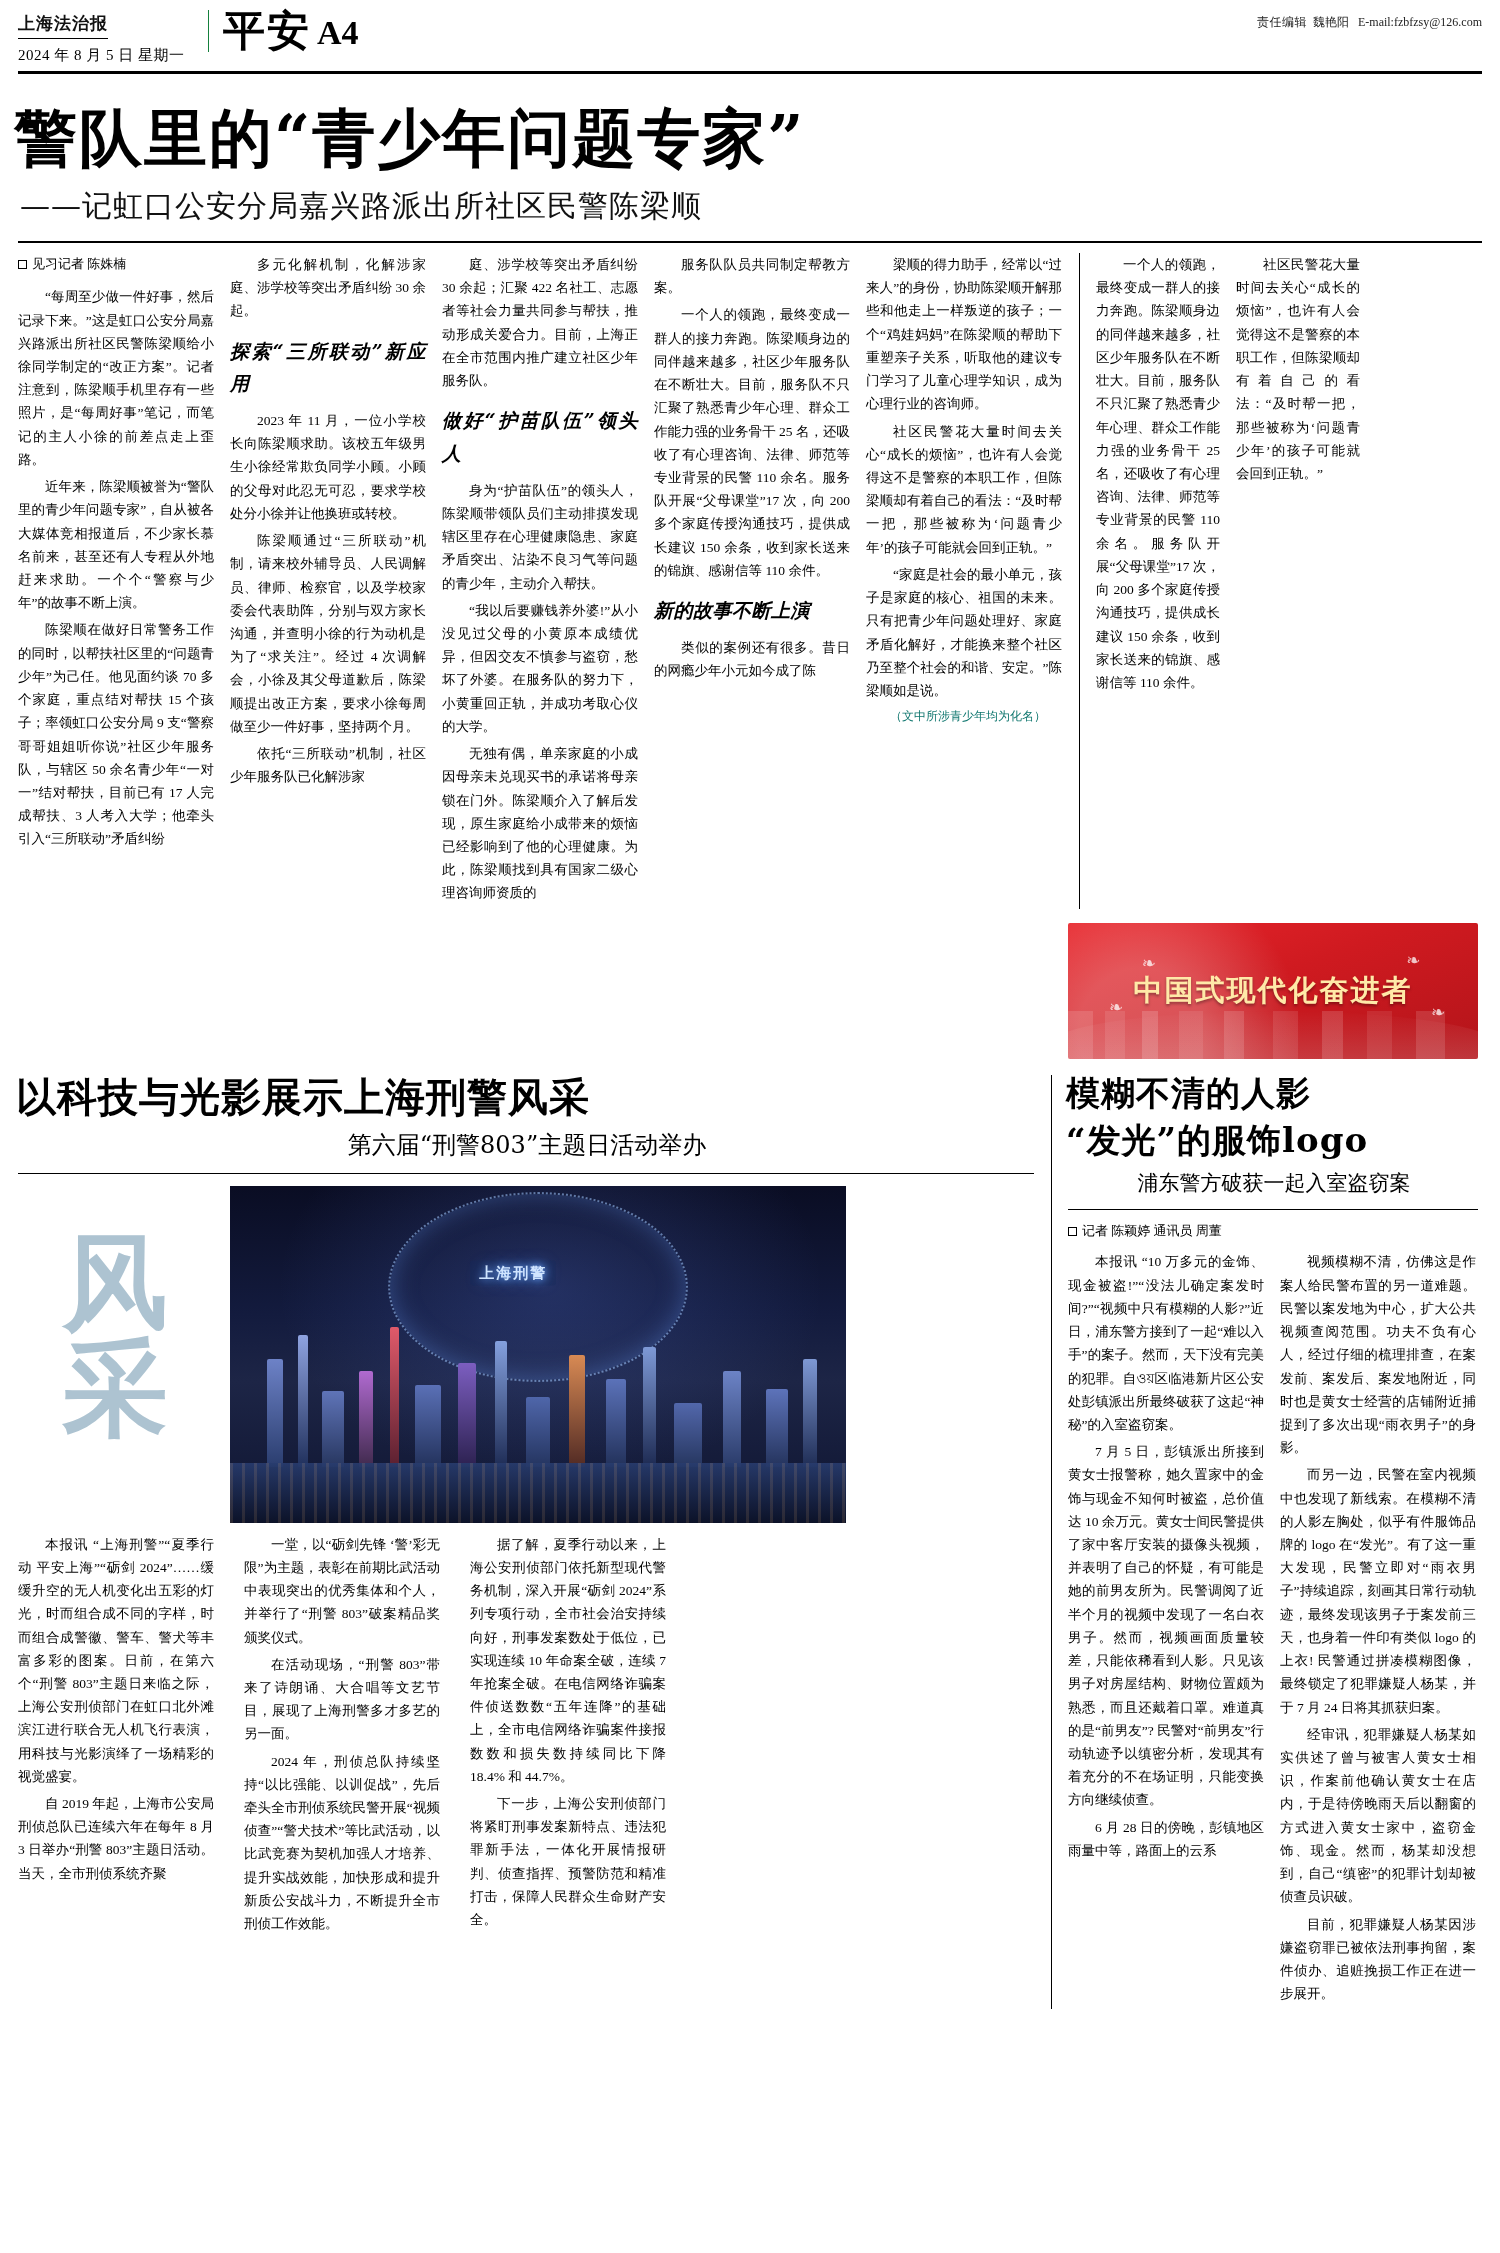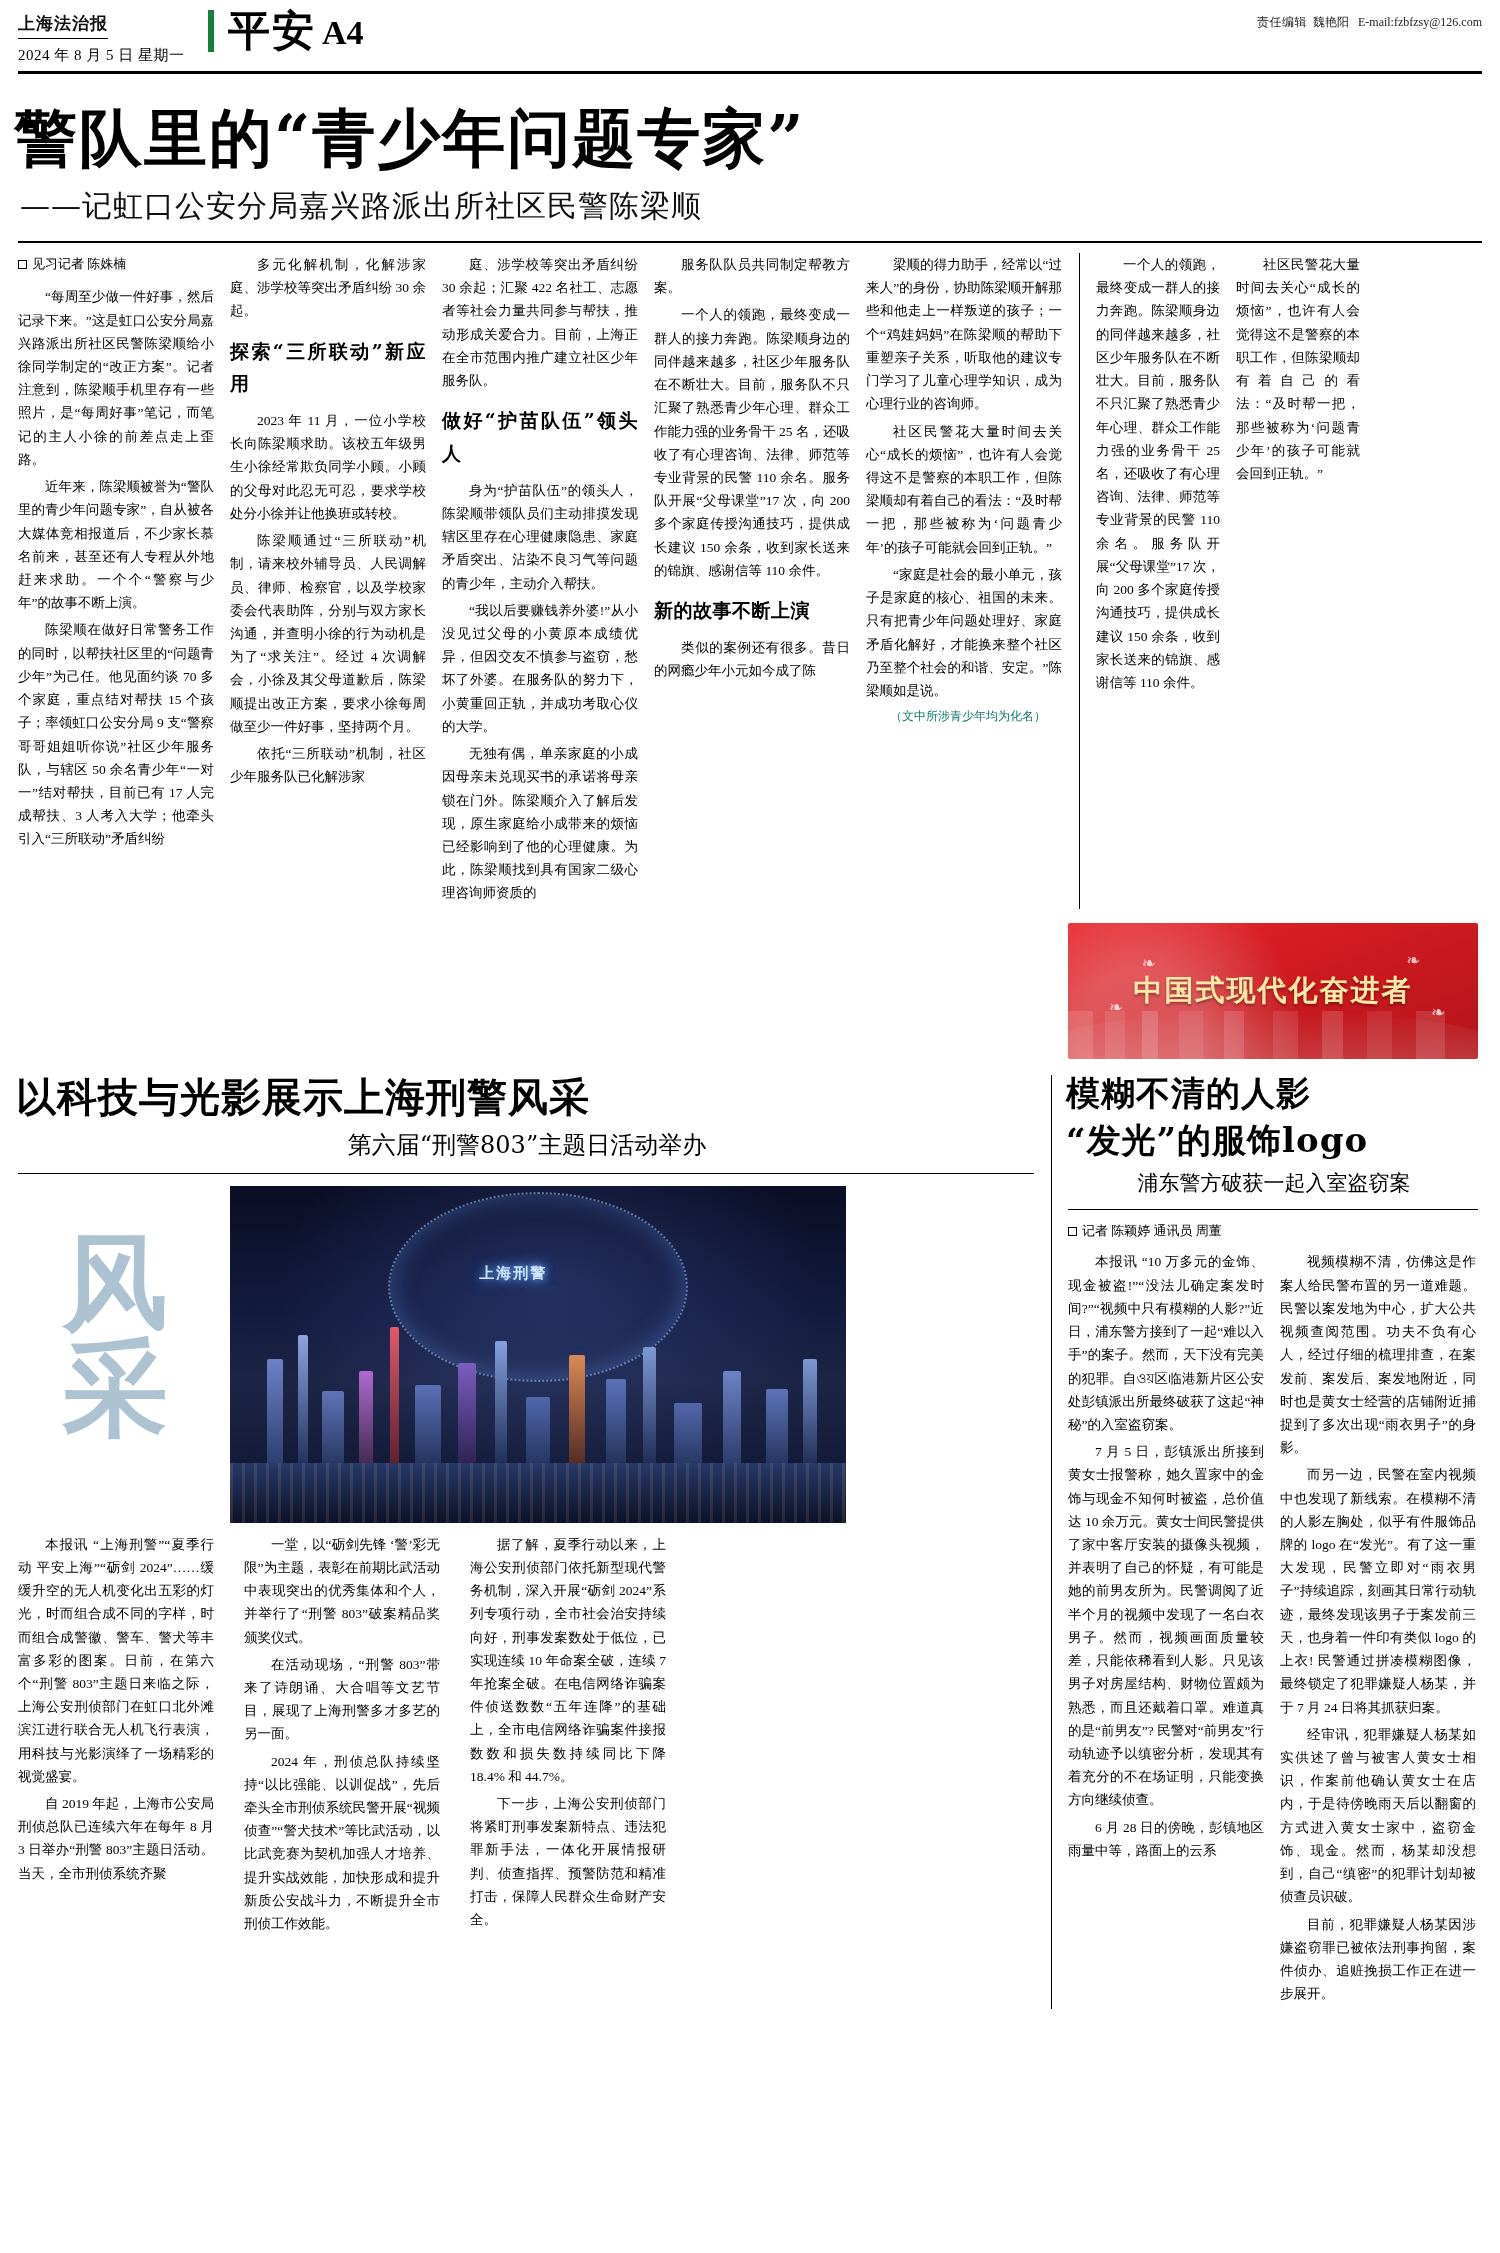--- a/index.html
+++ b/index.html
@@ -16,21 +16,21 @@
 
   
   .masthead { display:flex; align-items:flex-start; border-bottom:3px solid #000; padding-bottom:6px; }
   .mh-left { width:190px; padding-top:2px; }
   .mh-logo {
     font-family:"DejaVu Serif", serif;
     font-weight:bold; font-size:17px; letter-spacing:1px;
     color:#111; border-bottom:1.5px solid #000; padding-bottom:3px; display:inline-block;
   }
   .mh-date { font-size:15px; margin-top:7px; color:#000000; letter-spacing:0.5px; }
-  .mh-center { flex:1; display:flex; align-items:flex-end; padding-left:14px; border-left:6px solid #15803d; }
+  .mh-center { flex:1; display:flex; align-items:flex-end; padding-left:14px; border-left:1px solid #15803d; }
   .mh-section { font-size:42px; font-weight:bold; letter-spacing:2px; line-height:1; }
   .mh-page { font-family:"Liberation Serif", serif; font-size:34px; font-weight:bold; margin-left:6px; }
   .mh-right { font-size:12px; color:#222; align-self:flex-start; text-align:right; padding-top:4px; white-space:nowrap; }
   .mh-right .ed { letter-spacing:0.5px; }
 
   
   .headline-block { padding-top:30px; }
   .headline {
     font-family:"DejaVu Serif", serif;
     font-weight:bold;
@@ -54,21 +54,21 @@
     margin-top:10px;
   }
   .vrule { background:#000; width:1px; margin:0 auto; }
 
   .col { font-size:13.5px; line-height:1.72; text-align:justify; }
   .col p { margin:0 0 4px 0; text-indent:2em; }
   .byline { font-size:13px; margin-bottom:10px; display:flex; align-items:center; gap:5px; }
   .byline .sq { display:inline-block; width:9px; height:9px; border:1.3px solid #000; }
   .sub-h {
     font-weight:bold; font-size:19px; margin:12px 0 9px 0; letter-spacing:0.5px;
-    font-family:"DejaVu Serif", serif; text-indent:0;
+    font-family:"DejaVu Serif", serif; text-indent:0;font-style:italic;
   }
   .note { font-size:12px; color:#0f766e; }
 
   
   .banner {
     margin-top:14px;
     height:136px;
     border-radius:2px;
     background:
       radial-gradient(circle at 18% 80%, rgba(255,255,255,0.25) 0 18%, transparent 45%),

